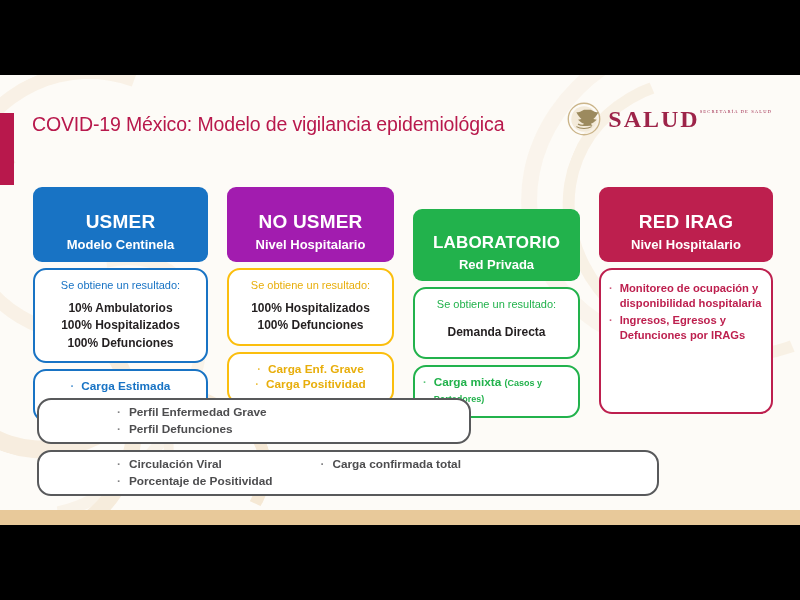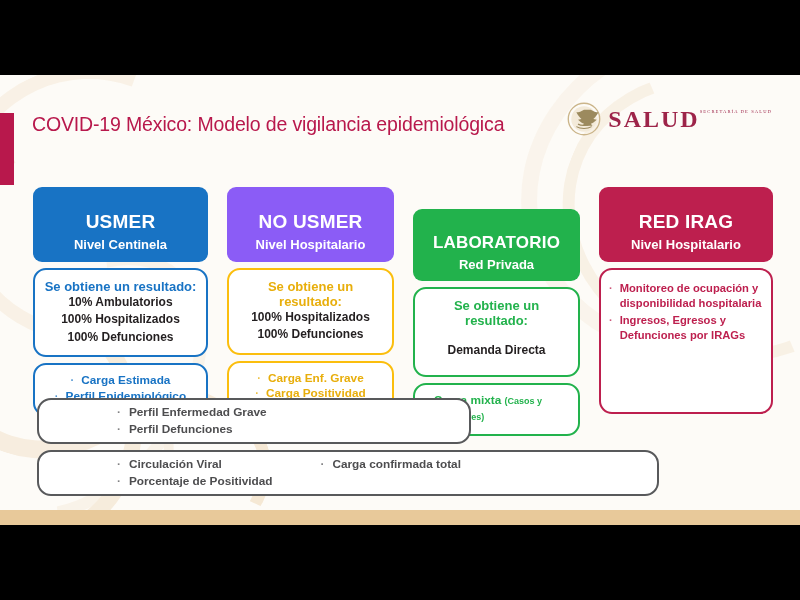--- a/index.html
+++ b/index.html
@@ -72,41 +72,41 @@
     padding:24px 4px 9px;
   }
   .hdr .t1{font-size:19px;font-weight:bold;letter-spacing:.2px;line-height:1.15;}
   .hdr .t2{font-size:13px;font-weight:bold;margin-top:5px;line-height:1.15;}
   .hdr.c3 .t1{font-size:17px;}
 
   .card{
     background:#fff;border-radius:13px;border:2px solid #ccc;
     padding:9px 8px;text-align:center;
   }
-  .card .lead{font-size:13px;font-weight:bold;}
+  .card .lead{font-size:11px;font-weight:normal;margin-bottom:9px;}
   .card .body{font-size:12px;color:#231f20;line-height:1.45;font-weight:bold;}
 
   .bullets{
     background:#fff;border-radius:13px;border:2px solid #ccc;
     padding:8px 8px 9px;
   }
   .bullets ul{margin:0;padding:0;list-style:none;}
   .bullets li{
     font-size:11.8px;font-weight:bold;line-height:1.35;
     display:flex;gap:7px;align-items:flex-start;justify-content:center;
   }
   .bullets li .dot{flex:0 0 auto;font-size:11px;line-height:1.35;opacity:.75;}
   .bullets li .tx{text-align:left;}
   .bullets .small{font-size:9px;}
 
   
   .c1 .hdr,.c1-bg{background:#1873c4;}
   .c1 .card,.c1 .bullets{border-color:#1873c4;}
   .c1 .lead,.c1 .bullets li{color:#1873c4;}
-  .c2 .hdr,.c2-bg{background:#8b5cf6;}
+  .c2 .hdr,.c2-bg{background:#a21caf;}
   .c2 .card,.c2 .bullets{border-color:#fbbe0d;}
   .c2 .lead,.c2 .bullets li{color:#e8ae0b;}
   .c3 .hdr,.c3-bg{background:#22b24c;margin-top:22px;}
   .c3 .card,.c3 .bullets{border-color:#22b24c;}
   .c3 .lead,.c3 .bullets li{color:#22b24c;}
   .c4 .hdr,.c4-bg{background:#bd1f4e;}
   .c4 .card,.c4 .bullets{border-color:#bd1f4e;}
   .c4 .lead,.c4 .bullets li{color:#bd1f4e;}
   .c4 .bullets li{font-size:11.2px;}
 
@@ -163,21 +163,21 @@
       <div class="salud">SALUD</div>
       <div class="sub">SECRETARÍA DE SALUD</div>
     </div>
   </div>
 
   <div id="cols">
 
     <div class="col c1">
       <div class="hdr c1">
         <div class="t1">USMER</div>
-        <div class="t2">Nivel Centinela</div>
+        <div class="t2">Modelo Centinela</div>
       </div>
       <div class="card">
         <div class="lead">Se obtiene un resultado:</div>
         <div class="body">
           <div>10% Ambulatorios</div>
           <div>100% Hospitalizados</div>
           <div>100% Defunciones</div>
         </div>
       </div>
       <div class="bullets">

